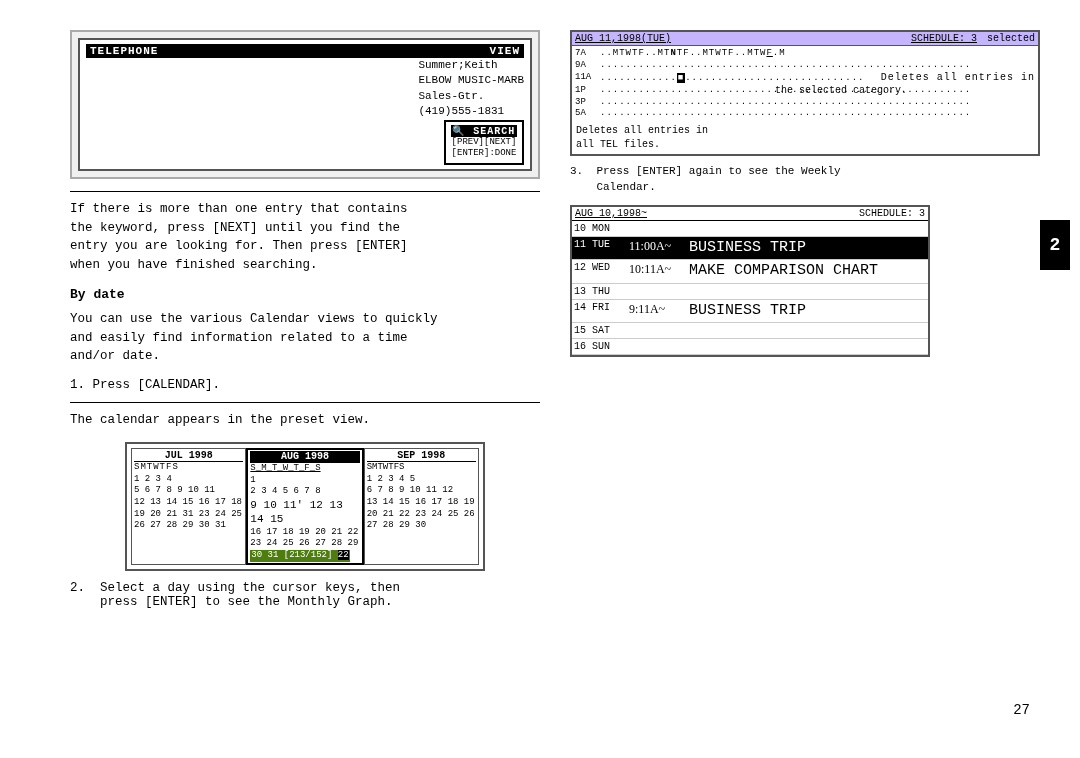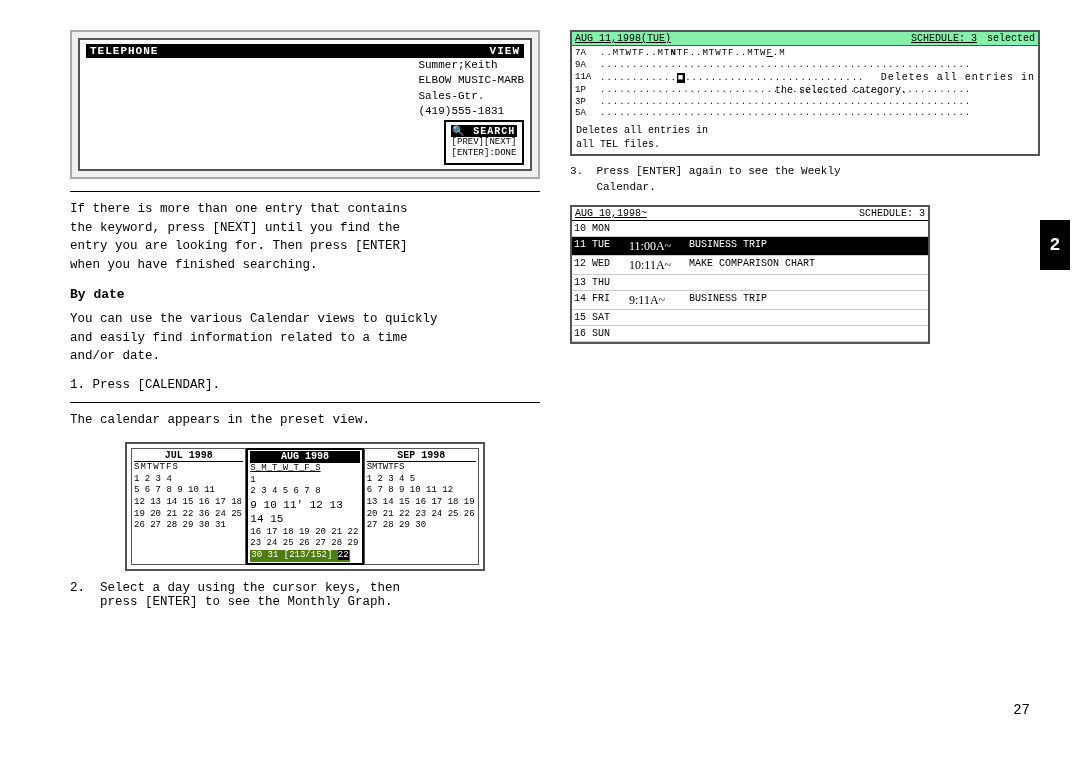--- a/index.html
+++ b/index.html
@@ -187,21 +187,21 @@
     .sched-screenshot {
       border: 2px solid #555;
       background: #fff;
       padding: 0;
       margin-bottom: 8px;
       font-family: 'Courier New', monospace;
       font-size: 10px;
     }
 
     .sched-titlebar {
-      background: #86efac;
+      background: #c4b5fd;
       display: flex;
       justify-content: space-between;
       padding: 1px 3px;
       border-bottom: 1px solid #555;
       font-size: 10px;
     }
 
     .sched-titlebar span:first-child {
       text-decoration: underline;
     }
@@ -264,21 +264,21 @@
       font-size: 10px;
     }
 
     .weekly-time {
       width: 60px;
       font-size: 12px;
       font-family: Liberation Serif, serif;
     }
 
     .weekly-event {
-      font-size: 10px;
+      font-size: 15px;
     }
 
     .right-text-block {
       font-family: 'Courier New', monospace;
       font-size: 11px;
       line-height: 1.4;
       margin-bottom: 8px;
     }
 
     .page-number {
@@ -362,21 +362,21 @@
     <div class="calendar-screenshot">
       <div class="cal-months-row">
 
         <div class="cal-month">
           <div class="cal-month-title">JUL 1998</div>
           <div class="cal-grid">
             <div style="font-size:9px; letter-spacing:1px;">SMTWTFS</div>
             <div style="font-size:9px;">       1 2 3 4</div>
             <div style="font-size:9px;">5 6 7 8 9 10 11</div>
             <div style="font-size:9px;">12 13 14 15 16 17 18</div>
-            <div style="font-size:9px;">19 20 21 22 36 24 25</div>
+            <div style="font-size:9px;">19 20 21 31 23 24 25</div>
             <div style="font-size:9px;">26 27 28 29 30 31</div>
           </div>
         </div>
 
         <div class="cal-month selected">
           <div class="cal-month-title">AUG 1998</div>
           <div class="cal-grid">
             <div style="font-size:9px; letter-spacing:0px; text-decoration:underline;">S_M_T_W_T_F_S</div>
             <div style="font-size:9px;">             1</div>
             <div style="font-size:9px;">2 3 4 5 6 7 8</div>

